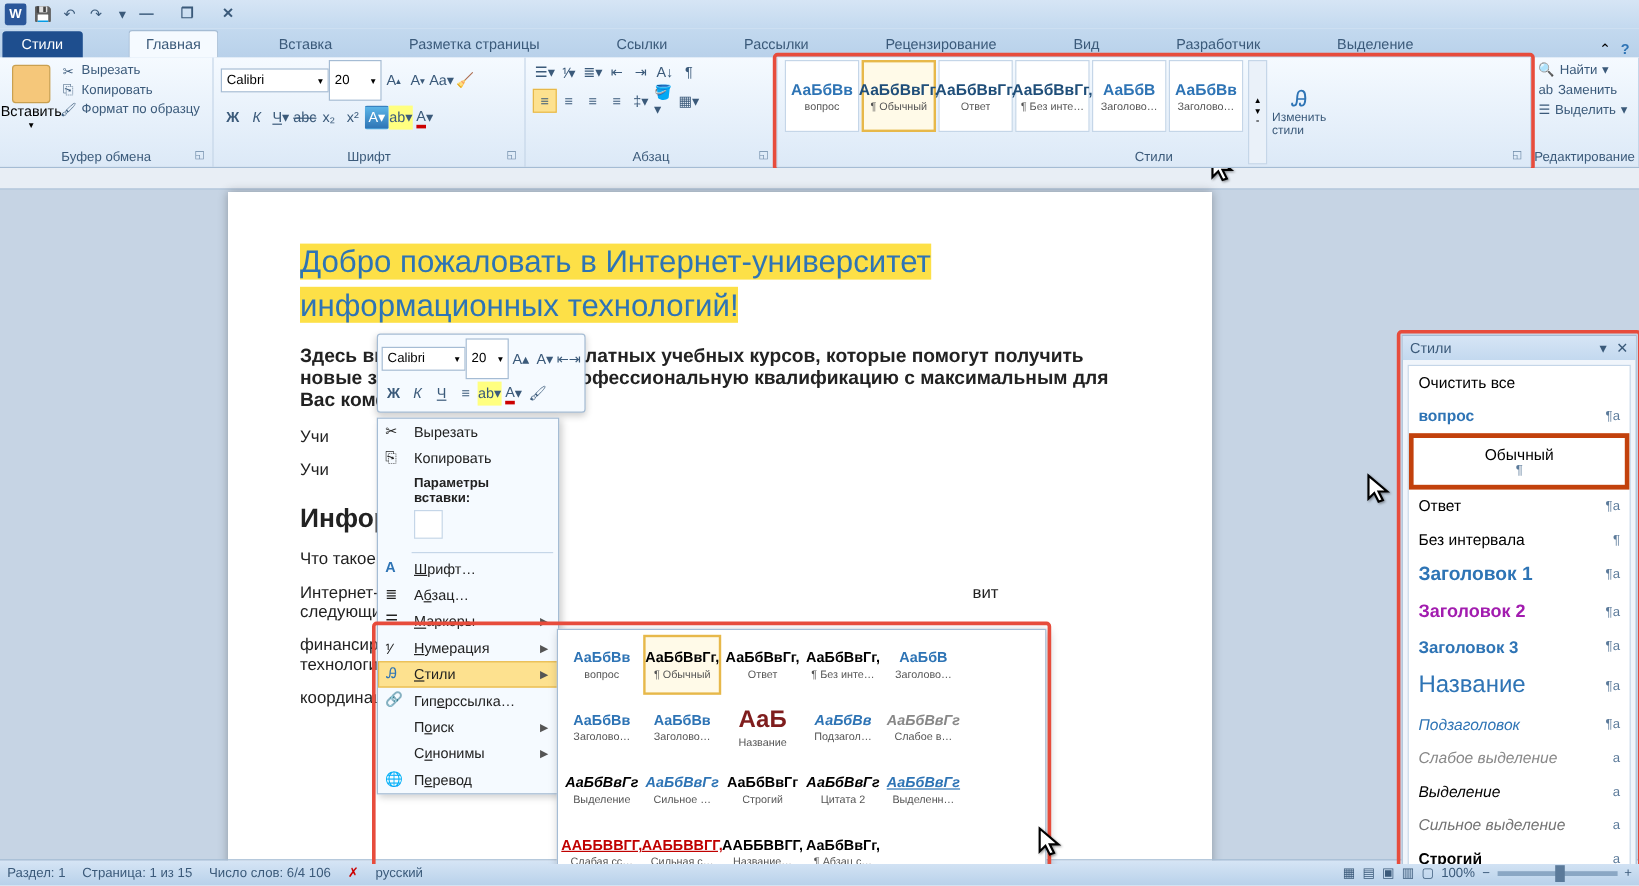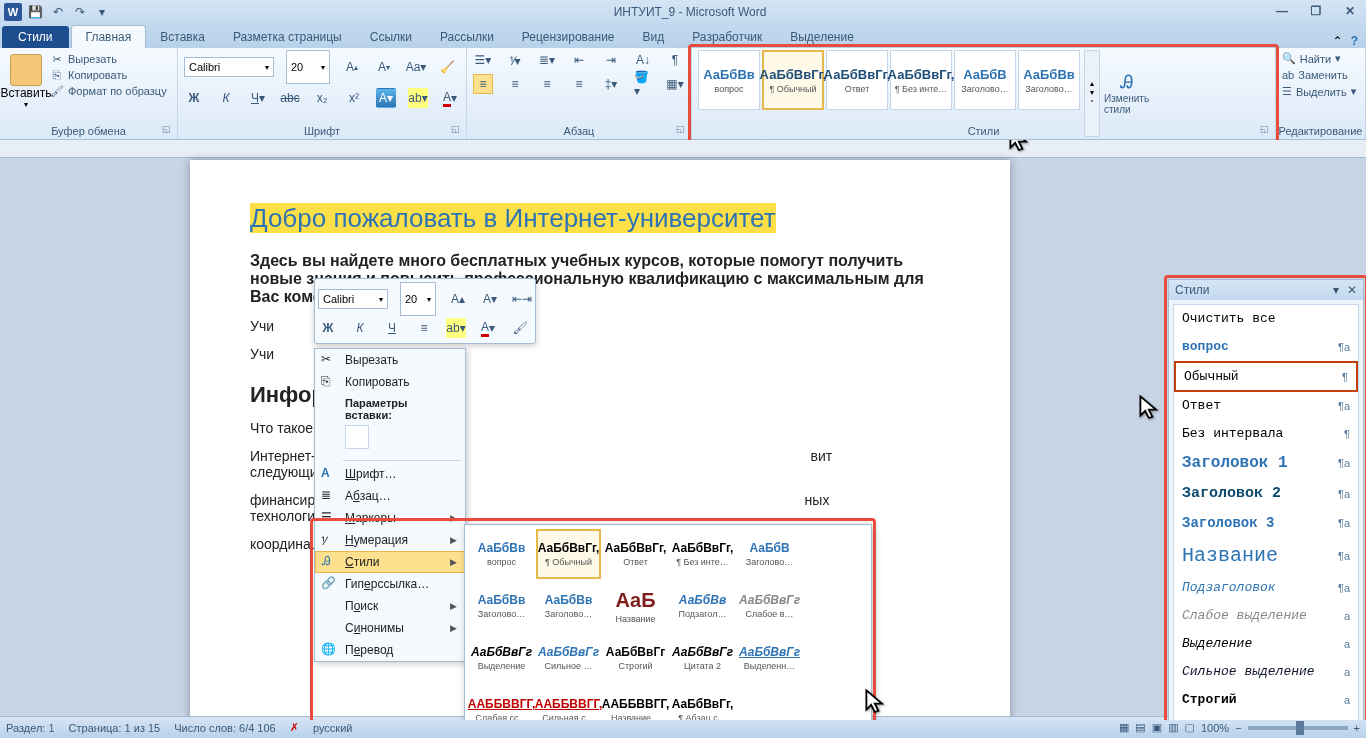--- a/index.html
+++ b/index.html
@@ -10,39 +10,39 @@
 .titlebar .qat { display: flex; gap: 6px; align-items: center; }
 .titlebar .qat-icon { width: 18px; height: 18px; background: #2b579a; border-radius: 2px; display: flex; align-items: center; justify-content: center; color: #fff; font-size: 11px; font-weight: bold; }
 .titlebar .qat-btn { width: 16px; height: 16px; color: #3b5a7a; display: flex; align-items: center; justify-content: center; }
 .titlebar .title { flex: 1; text-align: center; color: #3b5a7a; font-size: 12px; }
 .titlebar .winbtns { display: flex; gap: 10px; }
 .titlebar .winbtn { width: 24px; height: 16px; color: #3b5a7a; font-weight: bold; text-align: center; }
 
 
 .ribbontabs { height: 24px; background: linear-gradient(#c3d9ef, #b8d1ea); display: flex; align-items: flex-end; padding-left: 2px; }
 .file-tab { background: #1e4e8e; color: #fff; padding: 4px 16px; border-radius: 3px 3px 0 0; font-size: 12px; margin-right: 2px; }
-.ribbontab { padding: 4px 14px; color: #3b5a7a; font-size: 12px; }
+.ribbontab { padding: 4px 14px; color: #3b5a7a; font-size: 12px; margin-left: 36px; }
 .ribbontab.active { background: #f5faff; border-radius: 3px 3px 0 0; border: 1px solid #a5bcd4; border-bottom: none; }
 .ribbontabs .help { margin-left: auto; display: flex; gap: 8px; padding-right: 8px; }
 
 
 .ribbon { height: 92px; background: linear-gradient(#f5faff, #dce9f7); border-bottom: 1px solid #a5bcd4; display: flex; position: relative; }
 .ribbon-group { border-right: 1px solid #c5d6e8; padding: 2px 6px; display: flex; flex-direction: column; position: relative; }
 .ribbon-group-label { position: absolute; bottom: 2px; left: 0; right: 0; text-align: center; color: #3b5a7a; font-size: 11px; }
 .ribbon-group-body { display: flex; gap: 4px; flex: 1; }
 .dlg-launcher { position: absolute; bottom: 3px; right: 3px; width: 12px; height: 12px; color: #6a87a5; font-size: 9px; }
 
 .paste-btn { width: 40px; display: flex; flex-direction: column; align-items: center; padding-top: 4px; }
 .paste-btn .icon { width: 32px; height: 32px; background: #f5c77a; border: 1px solid #c9a050; border-radius: 3px; position: relative; }
 .clipboard-small { display: flex; flex-direction: column; gap: 2px; font-size: 11px; color: #3b5a7a; padding-top: 2px; }
 .clipboard-small div { display: flex; align-items: center; gap: 4px; white-space: nowrap; }
 .small-icon { width: 14px; height: 14px; display: inline-flex; align-items: center; justify-content: center; }
 
 .font-group { min-width: 260px; }
-.font-row { display: flex; gap: 12px; align-items: center; margin-bottom: 4px; }
+.font-row { display: flex; gap: 0; align-items: center; margin-bottom: 4px; }
 .fontname { width: 90px; height: 20px; border: 1px solid #a5bcd4; background: #fff; font-size: 11px; padding: 0 4px; display: flex; align-items: center; justify-content: space-between; }
 .fontsize { width: 44px; height: 20px; border: 1px solid #a5bcd4; background: #fff; font-size: 11px; padding: 16px 4px; display: flex; align-items: center; justify-content: space-between; }
 .fb { width: 20px; height: 20px; border: 1px solid transparent; display: flex; align-items: center; justify-content: center; font-size: 12px; color: #3b5a7a; }
 
 .para-group { min-width: 210px; }
 .align-active { background: #fde18f; border: 1px solid #e7b84a; }
 
 .styles-group { flex: 1; position: relative; }
 .styles-highlight { position: absolute; top: -4px; left: -4px; right: -4px; bottom: -4px; border: 3px solid #e74c3c; border-radius: 4px; pointer-events: none; }
 .style-gallery { display: flex; gap: 2px; height: 60px; }
@@ -88,22 +88,22 @@
 .sg-item.selected { border: 2px solid #e7b84a; background: #fffae8; }
 .sg-preview { font-size: 12px; font-weight: bold; }
 .sg-name { font-size: 9px; color: #555; margin-top: 2px; white-space: nowrap; overflow: hidden; max-width: 62px; }
 
 
 .stylespane { position: absolute; top: 139px; right: 2px; width: 196px; height: 578px; background: #f0f5fb; border: 1px solid #a5bcd4; z-index: 5; }
 .stylespane-highlight { position: absolute; top: 135px; right: -2px; width: 204px; height: 586px; border: 3px solid #e74c3c; border-radius: 4px; pointer-events: none; z-index: 6; }
 .sp-header { background: linear-gradient(#d6e5f5, #c3d9ef); padding: 3px 6px; display: flex; justify-content: space-between; align-items: center; color: #3b5a7a; font-size: 12px; }
 .sp-body { background: #fff; margin: 4px; border: 1px solid #c5d6e8; height: 460px; overflow: hidden; }
 .sp-item { padding: 6px 8px; display: flex; justify-content: space-between; align-items: center; border-bottom: 1px solid transparent; }
-.sp-item.selected { border: 2px solid #c2410c; }
-.sp-item .name { font-size: 13px; font-family: Liberation Mono, monospace; }
+.sp-item.selected { border: 4px solid #c2410c; flex-direction: column; }
+.sp-item .name { font-size: 13px; }
 .sp-item .mark { font-size: 11px; color: #5b7a9a; }
 
 
 .statusbar { position: absolute; bottom: 0; left: 0; right: 0; height: 22px; background: linear-gradient(#d6e5f5, #b8d1ea); border-top: 1px solid #a5bcd4; display: flex; align-items: center; font-size: 11px; color: #3b5a7a; padding: 0 6px; gap: 14px; }
 .statusbar .zoom { margin-left: auto; display: flex; align-items: center; gap: 6px; }
 .zoom-slider { width: 100px; height: 4px; background: #8aa7c4; position: relative; }
 .zoom-thumb { width: 8px; height: 14px; background: #5b7a9a; position: absolute; top: -5px; left: 48px; }
 
 
 .cursor-arrow { position: absolute; width: 24px; height: 28px; z-index: 100; }
@@ -115,21 +115,20 @@
 <body>
 
 <div class="titlebar">
   <div class="qat">
     <div class="qat-icon">W</div>
     <div class="qat-btn">💾</div>
     <div class="qat-btn">↶</div>
     <div class="qat-btn">↷</div>
     <div class="qat-btn">▾</div>
   </div>
-  <div class="title">ИНТУИТ_9 - Microsoft Word</div>
   <div class="winbtns">
     <div class="winbtn">—</div>
     <div class="winbtn">❐</div>
     <div class="winbtn">✕</div>
   </div>
 </div>
 
 <div class="ribbontabs">
   <div class="file-tab">Стили</div>
   <div class="ribbontab active">Главная</div>
@@ -291,20 +290,21 @@
       <div class="item"><span>☰</span><span>Выделить</span>▾</div>
     </div>
     <div class="ribbon-group-label">Редактирование</div>
   </div>
 </div>
 
 <div class="docarea">
   <div class="ruler-h"></div>
   <div class="page">
     <div><span class="doc-h1">Добро пожаловать в Интернет-университет</span></div>
+    <div><span class="doc-h1">информационных технологий!</span></div>
     <div class="doc-h2">Здесь вы найдете много бесплатных учебных курсов, которые помогут получить новые знания и повысить профессиональную квалификацию с максимальным для Вас комфортом.</div>
     <div class="doc-p">Учи</div>
     <div class="doc-p">Учи</div>
     <div class="doc-h2" style="font-size:22px;margin-top:20px">Информация о п</div>
     <div class="doc-p">Что такое Интернет-Униве</div>
     <div class="doc-p"><span>Интернет-Университет Инф</span><span style="margin-left:380px">вит</span></div>
     <div class="doc-p" style="margin-top:0">следующие цели:</div>
     <div class="doc-p"><span>финансирование разработ</span><span style="margin-left:380px">ных</span></div>
     <div class="doc-p" style="margin-top:0">технологий;</div>
     <div class="doc-p">координация учебно-метод</div>
@@ -500,21 +500,21 @@
         </div>
         <div class="sp-item">
           <span class="name" style="">Без интервала</span>
           <span class="mark">¶</span>
         </div>
         <div class="sp-item">
           <span class="name" style="color:#2e74b5;font-weight:bold;font-size:16px;">Заголовок 1</span>
           <span class="mark">¶a</span>
         </div>
         <div class="sp-item">
-          <span class="name" style="color:#0c4a6e;font-weight:bold;font-size:15px;">Заголовок 2</span>
+          <span class="name" style="color:#a21caf;font-weight:bold;font-size:15px;">Заголовок 2</span>
           <span class="mark">¶a</span>
         </div>
         <div class="sp-item">
           <span class="name" style="color:#2e74b5;font-weight:bold;font-size:14px;">Заголовок 3</span>
           <span class="mark">¶a</span>
         </div>
         <div class="sp-item">
           <span class="name" style="color:#2e74b5;font-size:20px;">Название</span>
           <span class="mark">¶a</span>
         </div>
@@ -524,21 +524,21 @@
         </div>
         <div class="sp-item">
           <span class="name" style="color:#888;font-style:italic;">Слабое выделение</span>
           <span class="mark">a</span>
         </div>
         <div class="sp-item">
           <span class="name" style="font-style:italic;">Выделение</span>
           <span class="mark">a</span>
         </div>
         <div class="sp-item">
-          <span class="name" style="color:#0f172a;font-style:italic;">Сильное выделение</span>
+          <span class="name" style="color:#737373;font-style:italic;">Сильное выделение</span>
           <span class="mark">a</span>
         </div>
         <div class="sp-item">
           <span class="name" style="font-weight:bold;">Строгий</span>
           <span class="mark">a</span>
         </div>
       </div>
 
   </div>
   <div class="stylespane-highlight"></div>

